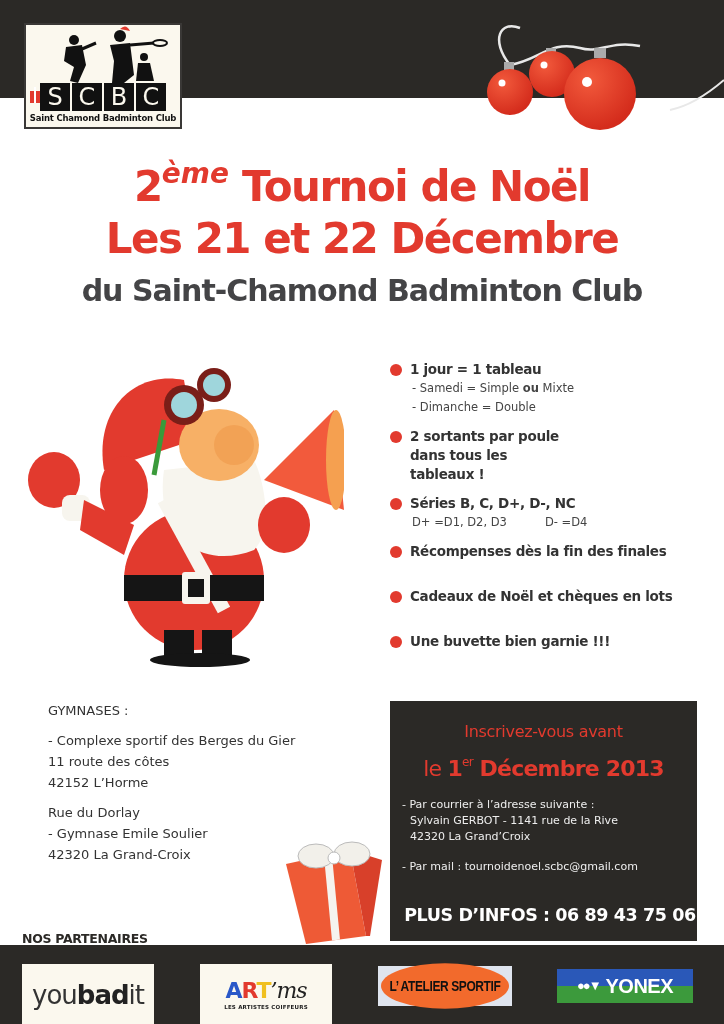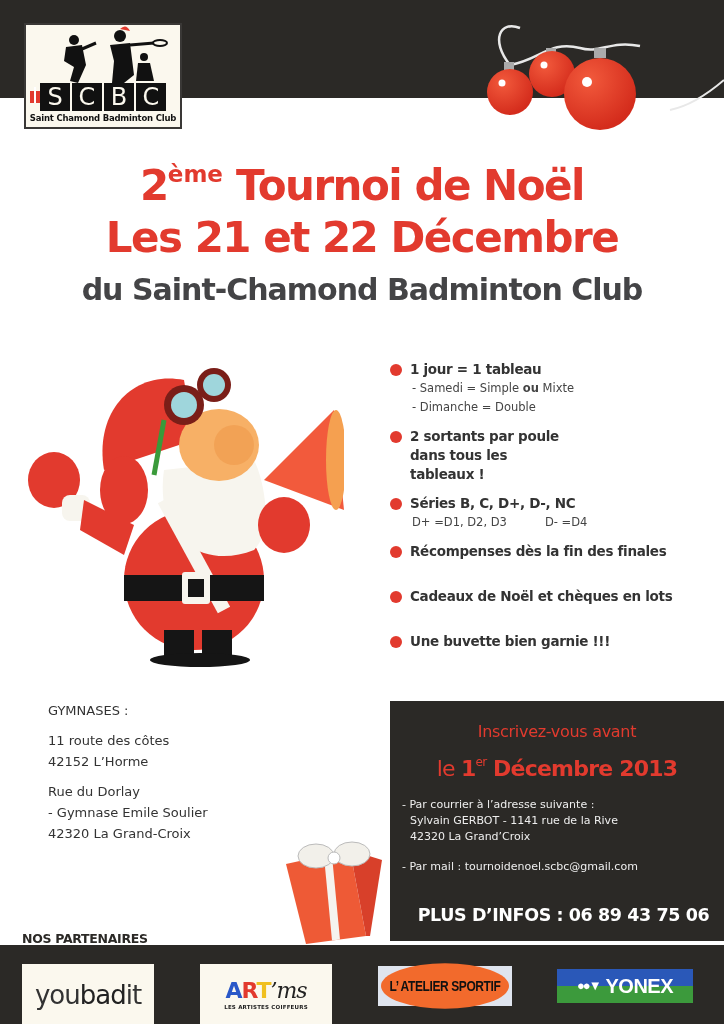--- a/index.html
+++ b/index.html
@@ -10,57 +10,57 @@
     .logo-box { position: absolute; left: 24px; top: 23px; width: 158px; height: 106px; background: #fbf8ee; border: 2px solid #3a3836; }
     .logo-box svg { position: absolute; left: 0; top: 0; }
     .logo-letters { position: absolute; left: 14px; top: 58px; display: flex; gap: 2px; }
     .logo-letter { width: 30px; height: 28px; background: #111; color: #fbf8ee; font: 24px/28px "DejaVu Sans", sans-serif; text-align: center; }
     .logo-sub { position: absolute; left: 0; right: 0; top: 88px; text-align: center; font: bold 8.5px "DejaVu Sans", sans-serif; color: #111; letter-spacing: -0.2px; }
 
     .ornaments { position: absolute; left: 470px; top: 10px; }
 
     .title-block { position: absolute; left: 0; top: 148px; width: 724px; text-align: center; }
     .title-line { color: #e23a2e; font: bold 42px/52px "DejaVu Sans", sans-serif; letter-spacing: -1.5px; }
-    .title-line sup { font-size: 23px; vertical-align: 18px; letter-spacing: 0; }
+    .title-line sup { font-size: 28px; vertical-align: 18px; letter-spacing: 0; font-style: italic; }
     .subtitle { color: #444446; font: bold 30px/40px "DejaVu Sans", sans-serif; letter-spacing: -1px; margin-top: 6px; }
 
     .santa { position: absolute; left: 14px; top: 350px; }
 
     .features { position: absolute; left: 390px; top: 360px; width: 330px; }
     .feature { position: relative; padding-left: 20px; margin-bottom: 10px; }
     .feature .dot { position: absolute; left: 0; top: 4px; width: 12px; height: 12px; border-radius: 50%; background: #e23a2e; }
     .feature .head { font: bold 13.5px/19px "DejaVu Sans", sans-serif; color: #333; letter-spacing: -0.3px; }
     .feature .sub { font: 11.5px/19px "DejaVu Sans", sans-serif; color: #444; padding-left: 2px; }
     .feature .sub b { font-weight: bold; }
     .feature .sub .gap { display: inline-block; width: 38px; }
     .feature.spaced { margin-bottom: 26px; }
 
     .gymnases { position: absolute; left: 48px; top: 700px; width: 330px; font: 13px/21px "DejaVu Sans", sans-serif; color: #333; }
     .gymnases .g-title { margin-bottom: 9px; }
     .gymnases .g-block { margin-bottom: 9px; }
 
     .ins-label { position: absolute; left: 390px; top: 701px; font: bold 13.5px/16px "DejaVu Sans", sans-serif; color: #737373; letter-spacing: -0.3px; }
-    .ins-box { position: absolute; left: 390px; top: 701px; width: 334px; height: 240px; background: #2b2926; }
+    .ins-box { position: absolute; left: 390px; top: 701px; width: 307px; height: 240px; background: #2b2926; }
     .ins-line1 { position: absolute; left: 0; right: 0; top: 20px; text-align: center; color: #e23a2e; font: 16px/22px "DejaVu Sans", sans-serif; letter-spacing: -0.3px; }
     .ins-line2 { position: absolute; left: 0; right: 0; top: 46px; text-align: center; color: #e23a2e; font: 22px/30px "DejaVu Sans", sans-serif; letter-spacing: -0.8px; }
     .ins-line2 .le { font-weight: normal; }
     .ins-line2 .b { font-weight: bold; }
     .ins-line2 sup { font-size: 12px; vertical-align: 10px; }
     .ins-post { position: absolute; left: 12px; top: 96px; color: #eeeeee; font: 11px/16px "DejaVu Sans", sans-serif; }
     .ins-post div:not(:first-child) { padding-left: 8px; }
     .ins-mail { position: absolute; left: 12px; top: 158px; color: #eeeeee; font: 11px/16px "DejaVu Sans", sans-serif; }
     .ins-phone { position: absolute; left: 0; right: 0; top: 202px; text-align: center; color: #ffffff; font: bold 17.5px/24px "DejaVu Sans", sans-serif; letter-spacing: -0.4px; margin-left: 13px; }
 
     .gift { position: absolute; left: 278px; top: 836px; }
 
     .partners-label { position: absolute; left: 22px; top: 931px; font: bold 12.5px/16px "DejaVu Sans", sans-serif; color: #2b2926; letter-spacing: -0.3px; }
     .footer-band { position: absolute; left: 0; top: 945px; width: 724px; height: 79px; background: #2b2926; }
     .partner { position: absolute; top: 964px; height: 61px; display: flex; align-items: center; justify-content: center; }
     .p-youbadit { left: 22px; width: 132px; background: #fbf8ee; font: 26px/44px "DejaVu Sans", sans-serif; color: #333; letter-spacing: -1px; }
-    .p-youbadit .bold { font-weight: normal; color: #222; }
+    .p-youbadit .bold { font-weight: bold; color: #222; }
     .p-artms { left: 200px; width: 132px; background: #fbf8ee; flex-direction: column; }
     .p-artms .big { font: bold 22px/24px "DejaVu Sans", sans-serif; letter-spacing: -1px; }
     .p-artms .big .a { color: #2a58c8; } .p-artms .big .r { color: #e23a2e; } .p-artms .big .t { color: #f0c020; } .p-artms .big .ms { color: #222; font-style: italic; font-weight: normal; font-family: "DejaVu Serif", serif; }
     .p-artms .small { font: bold 5.5px/8px "DejaVu Sans", sans-serif; color: #222; letter-spacing: 0.2px; }
     .p-atelier { left: 378px; width: 134px; height: 40px; top: 966px; background: #dfe4ee; }
     .p-atelier .oval { width: 128px; height: 38px; border-radius: 50%; background: #f26a2c; display: flex; align-items: center; justify-content: center; font: bold 12px/14px "Liberation Sans", sans-serif; color: #111; letter-spacing: -0.4px; transform: scaleY(1.2); }
     .p-yonex { left: 557px; width: 136px; height: 34px; top: 969px; background: linear-gradient(#2a58b8 0 50%, #3c9a3c 50% 100%); color: #fff; font: bold 20px/34px "Liberation Sans", sans-serif; letter-spacing: -0.5px; gap: 6px; }
     .p-yonex .mark { font-size: 13px; letter-spacing: -2px; }
   </style>
 </head>
@@ -193,20 +193,21 @@
   </div>
   <div class="feature">
     <span class="dot"></span>
     <div class="head">Une buvette bien garnie !!!</div>
   </div>
 </div>
 
 <div class="gymnases">
   <div class="g-title">GYMNASES :</div>
   <div class="g-block">
+    <div>- Complexe sportif des Berges du Gier</div>
     <div>11 route des côtes</div>
     <div>42152 L’Horme</div>
   </div>
   <div class="g-block">
     <div>Rue du Dorlay</div>
     <div>- Gymnase Emile Soulier</div>
     <div>42320 La Grand-Croix</div>
   </div>
 </div>
 

